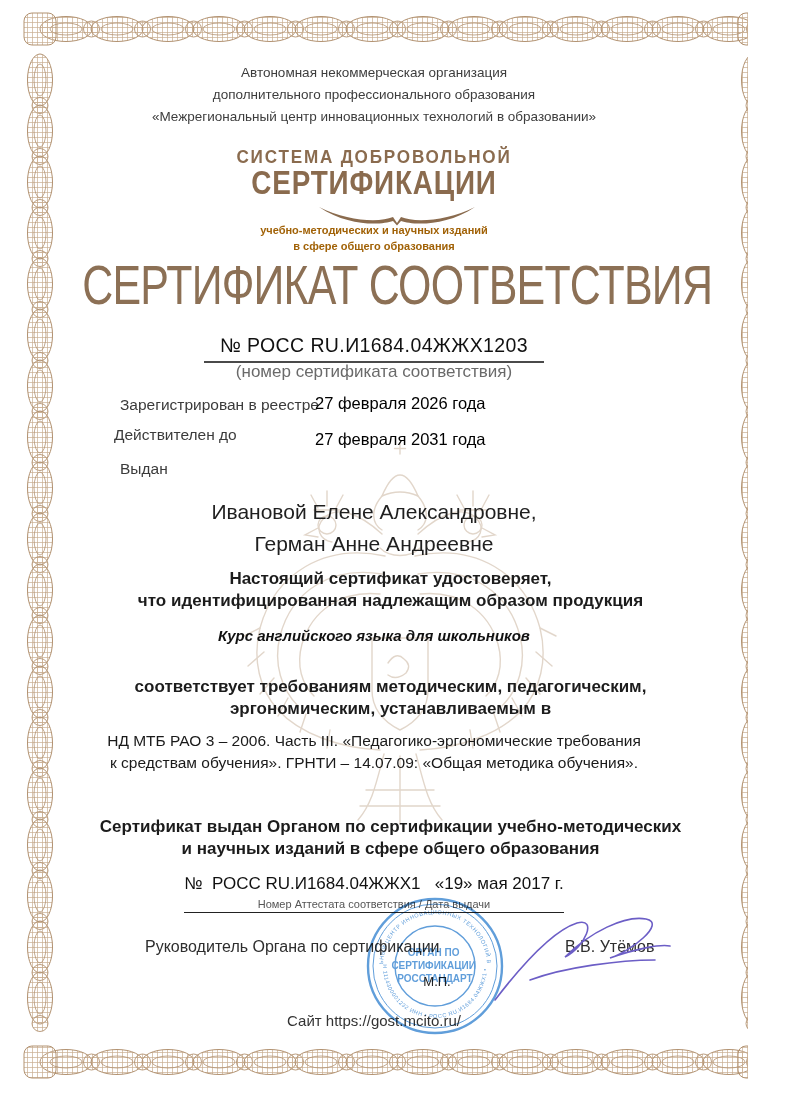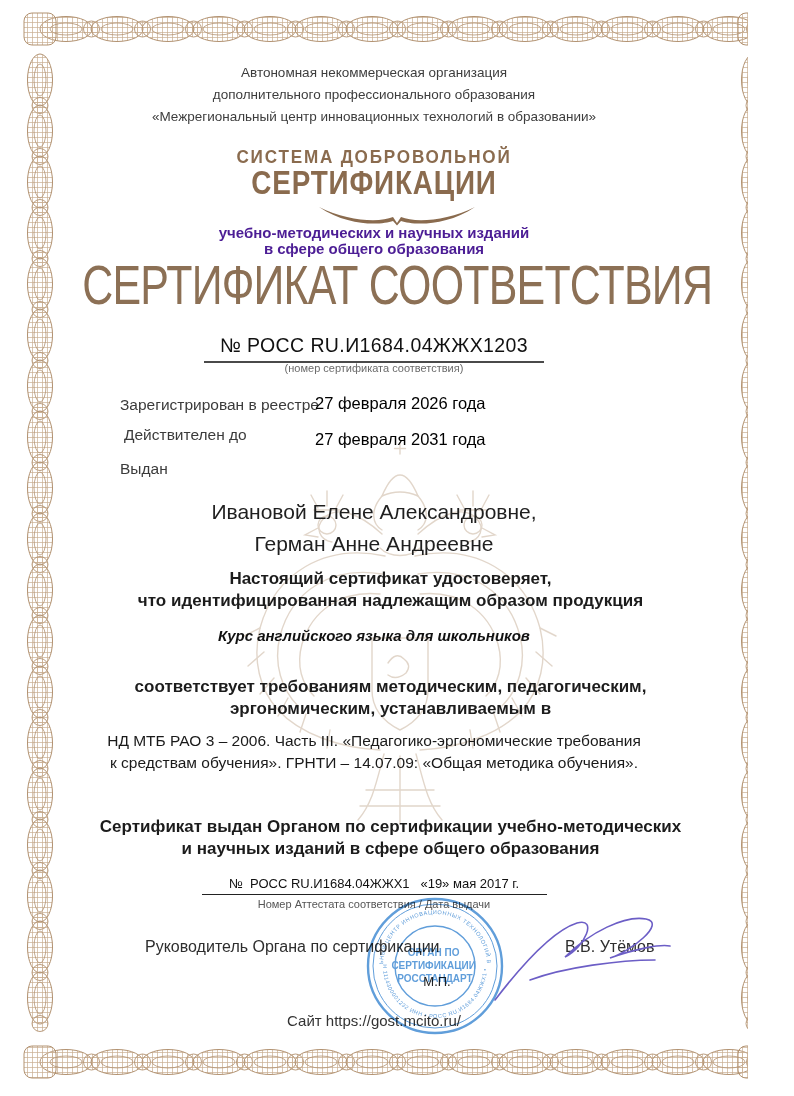--- a/index.html
+++ b/index.html
@@ -8,44 +8,44 @@
   .abs{position:absolute;}
   .ctr{left:0;right:0;text-align:center;}
   
   .org{top:62px;font-size:13.5px;line-height:22px;color:#3d3d3d;}
   
   .logo1{top:146px;font-size:19px;font-weight:bold;color:#8a6b4e;letter-spacing:2px;
          transform:scaleX(.9);transform-origin:50% 50%;}
   .logo2{top:163px;font-size:34px;font-weight:bold;color:#8a6b4e;letter-spacing:1px;
          transform:scaleX(.82);transform-origin:50% 50%;}
   .swash{top:202px;left:317px;width:160px;height:24px;}
-  .logosub{font-size:15px;font-weight:bold;color:#4c1d95;}
+  .logosub{font-size:11px;font-weight:bold;color:#a16207;}
   .sub1{top:224px;} .sub2{top:240px;}
   
   .title{top:253px;font-size:55px;line-height:64px;color:#8c7055;white-space:nowrap;
          transform:scaleX(.78);transform-origin:50% 50%;letter-spacing:-1px;}
   
   .certnum-wrap{top:334px;}
   .certnum{display:inline-block;min-width:340px;border-bottom:2px solid #4a4a4a;
            padding-bottom:4px;font-size:19.5px;font-weight:normal;color:#111;letter-spacing:.4px;}
-  .certcap{top:362px;font-size:11px;color:#6a6a6a;}
+  .certcap{top:362px;font-size:17px;color:#6a6a6a;}
   
   .flabel{font-size:15.5px;color:#3b3b3b;}
   .fvalue{font-size:16.5px;color:#000;}
   
   .names{top:496px;font-size:21px;line-height:32px;color:#1f1f1f;}
   .para-b{font-size:17px;font-weight:bold;line-height:21.5px;color:#1c1c1c;padding-left:33px;}
   .para-i{font-size:15px;font-weight:bold;font-style:italic;line-height:20px;color:#111;}
   .para-r{font-size:15.5px;line-height:21.5px;color:#1a1a1a;}
   .statement{top:568px;} .product{top:626px;} .conformity{top:676px;}
   .standard{top:730px;} .issuedby{top:816px;}
   
   .att-wrap{top:874px;}
   .attnum{display:inline-block;min-width:345px;border-bottom:1.5px solid #222;
-          padding-bottom:3px;font-size:13px;color:#111;white-space:pre;}
+          padding-bottom:18px;font-size:17px;color:#111;white-space:pre;}
   .attcap{top:898px;font-size:11px;color:#555;}
   
   .head-label{top:938px;left:145px;font-size:16px;color:#2e2e2e;}
   .head-name{top:938px;left:565px;font-size:16px;color:#2e2e2e;}
   .mp{top:974px;left:402px;width:70px;text-align:center;font-size:13px;color:#222;}
   .site{top:1012px;font-size:15px;color:#333;}
   .stamp{left:345px;top:876px;width:180px;height:180px;mix-blend-mode:multiply;opacity:.9;}
   .sig{left:470px;top:905px;width:215px;height:110px;}
   .eagle{left:230px;top:438px;width:340px;height:400px;opacity:.5;}
   .border-svg{left:0;top:0;width:794px;height:1096px;}
@@ -305,21 +305,21 @@
 
   <div class="abs ctr title">СЕРТИФИКАТ СООТВЕТСТВИЯ</div>
 
   <div class="abs ctr certnum-wrap">
     <span class="certnum">№ РОСС RU.И1684.04ЖЖХ1203</span>
   </div>
   <div class="abs ctr certcap">(номер сертификата соответствия)</div>
 
   <div class="abs flabel" style="top:396px;left:120px;">Зарегистрирован в реестре</div>
   <div class="abs fvalue" style="top:394px;left:315px;">27 февраля 2026 года</div>
-  <div class="abs flabel" style="top:426px;left:124px;">Действителен до</div>
+  <div class="abs flabel" style="top:426px;left:114px;">Действителен до</div>
   <div class="abs fvalue" style="top:430px;left:315px;">27 февраля 2031 года</div>
   <div class="abs flabel" style="top:460px;left:120px;">Выдан</div>
 
   <div class="abs ctr names">
     <div>Ивановой Елене Александровне,</div>
     <div>Герман Анне Андреевне</div>
   </div>
 
   <div class="abs ctr para-b statement">
     <div>Настоящий сертификат удостоверяет,</div>

